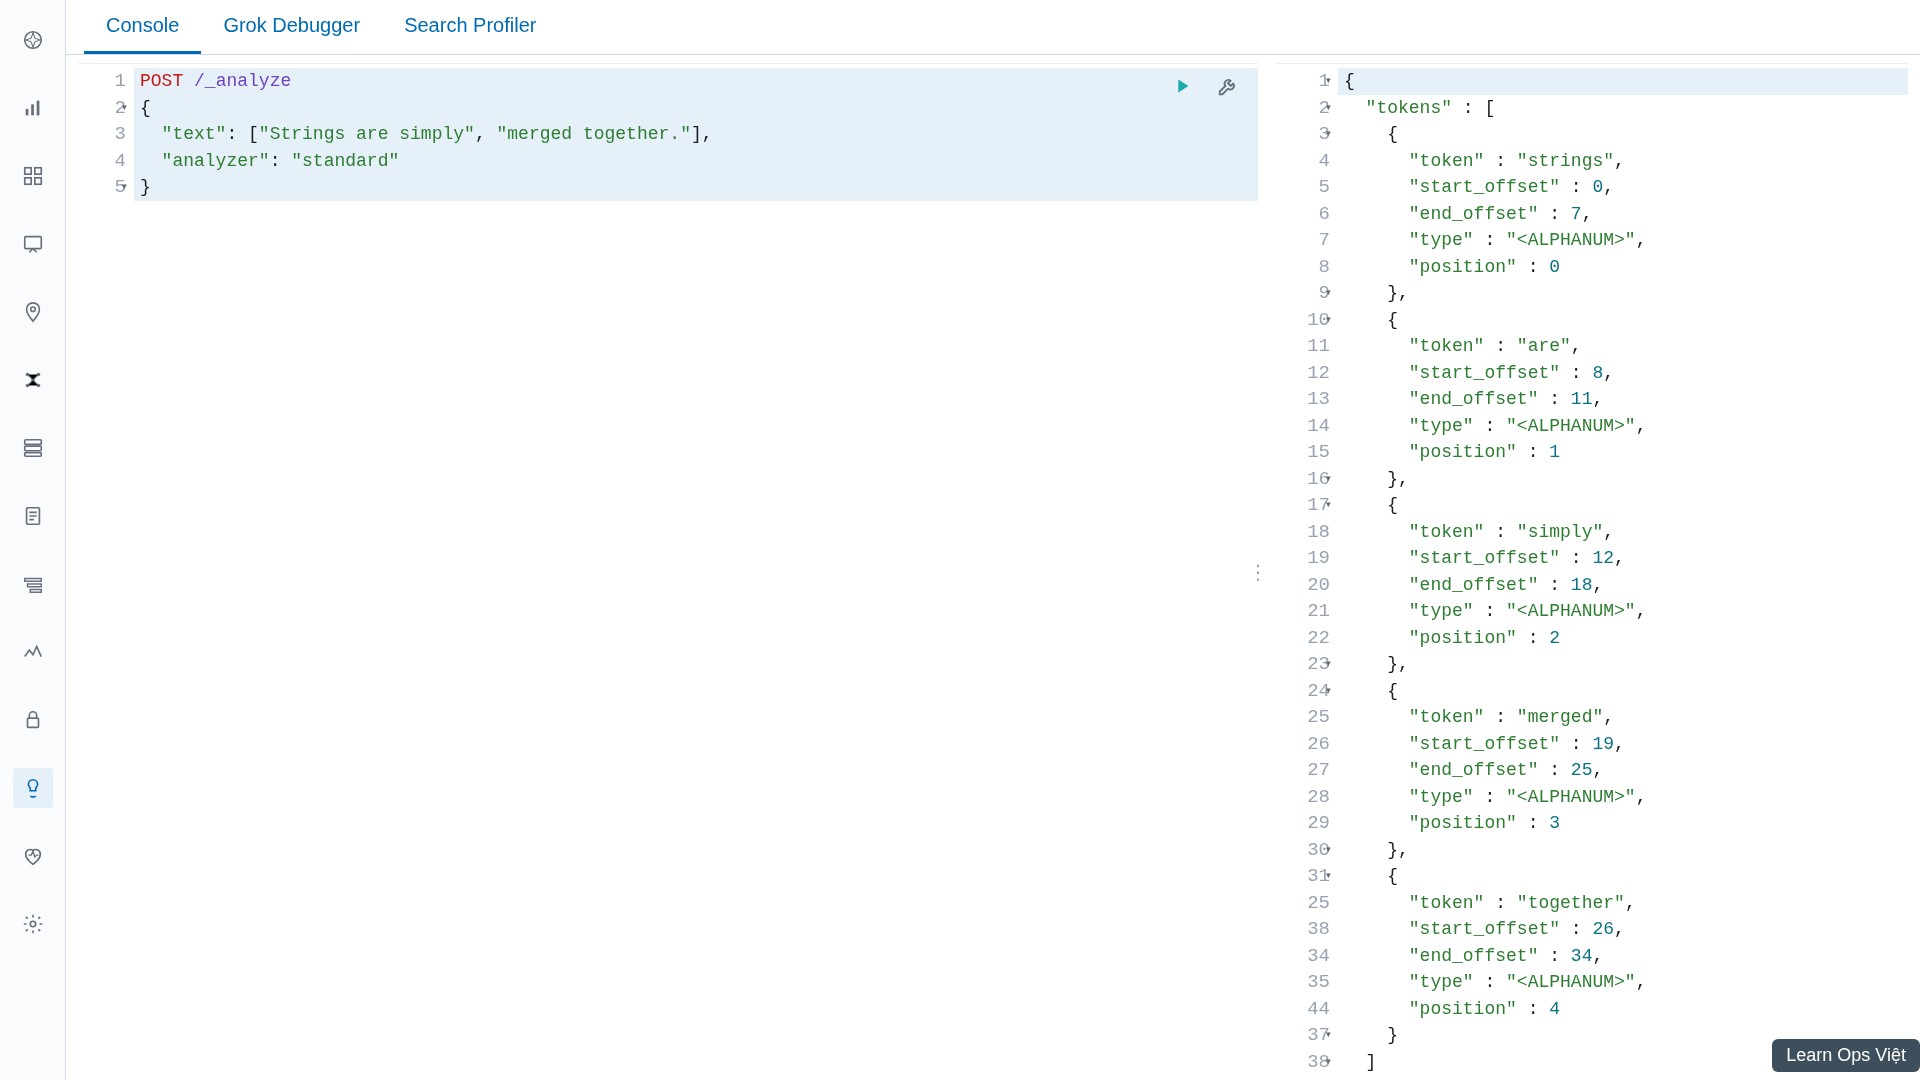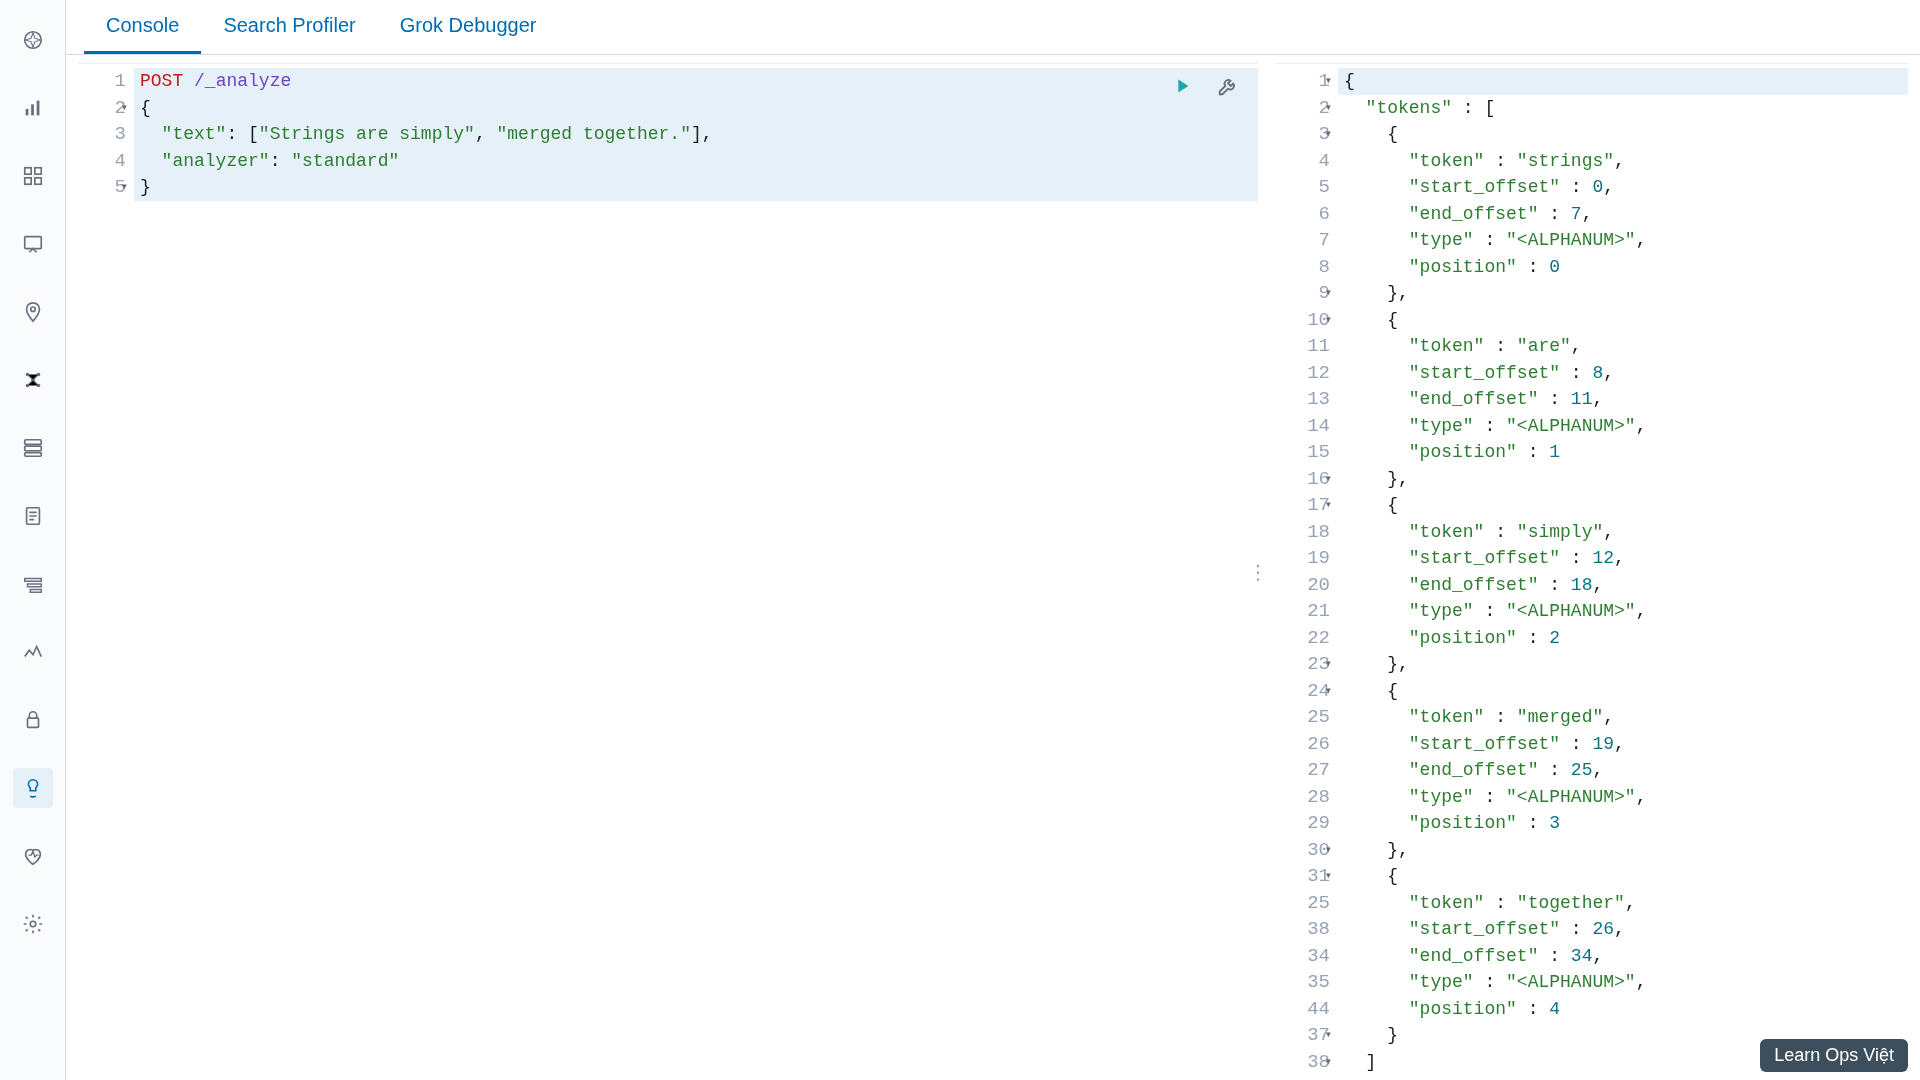--- a/index.html
+++ b/index.html
@@ -27,21 +27,21 @@
   .kw-path { color: #6f42c1; }
   .tok-key { color: #2e7d32; }
   .tok-str { color: #2e7d32; }
   .tok-num { color: #0b7285; }
   .tok-punc { color: #1a1c21; }
   .actions { position: absolute; top: 8px; right: 16px; display: flex; gap: 18px; align-items: center; }
   .action-btn { width: 28px; height: 28px; display: flex; align-items: center; justify-content: center; cursor: pointer; color: #1ba9a9; }
   .action-btn svg { width: 22px; height: 22px; }
   .action-btn.secondary { color: #69707d; }
   .drag-handle { position: absolute; right: -10px; top: 50%; transform: translateY(-50%); color: #98a2b3; cursor: col-resize; font-size: 20px; }
-  .watermark { position: fixed; bottom: 8px; right: 12px; background: #3d4f5d; color: #fff; font-size: 18px; padding: 6px 14px; border-radius: 6px; }
+  .watermark { position: fixed; bottom: 8px; right: 0; background: #3d4f5d; color: #fff; font-size: 18px; padding: 6px 14px; border-radius: 6px; }
   .response .gutter { width: 62px; }
 </style>
 </head>
 <body>
 
 <div class="app">
   <div class="sidebar" id="sidebar">
       <div class="sidebar-item">
         <svg viewBox="0 0 24 24">
           <circle cx="12" cy="12" r="9" fill="none" stroke="currentColor" stroke-width="1.8"></circle>
@@ -130,22 +130,22 @@
       <div class="sidebar-item">
         <svg viewBox="0 0 24 24">
           <circle cx="12" cy="12" r="3" fill="none" stroke="currentColor" stroke-width="1.8"></circle>
           <path d="M12 2v3M12 19v3M4.2 4.2l2 2M17.8 17.8l2 2M2 12h3M19 12h3M4.2 19.8l2-2M17.8 6.2l2-2" stroke="currentColor" stroke-width="1.8"></path>
         </svg>
       </div>
     </div>
   <div class="main">
     <div class="tabs" id="tabs">
         <div class="tab active">Console</div>
+        <div class="tab">Grok Debugger</div>
         <div class="tab">Search Profiler</div>
-        <div class="tab">Grok Debugger</div>
       </div>
     <div class="workspace">
       <div class="pane request">
         <div class="gutter" id="req-gutter">
             <div class="gutter-line">1</div>
             <div class="gutter-line">2<span class="fold">▾</span></div>
             <div class="gutter-line">3</div>
             <div class="gutter-line">4</div>
             <div class="gutter-line">5<span class="fold">▾</span></div>
           </div>

